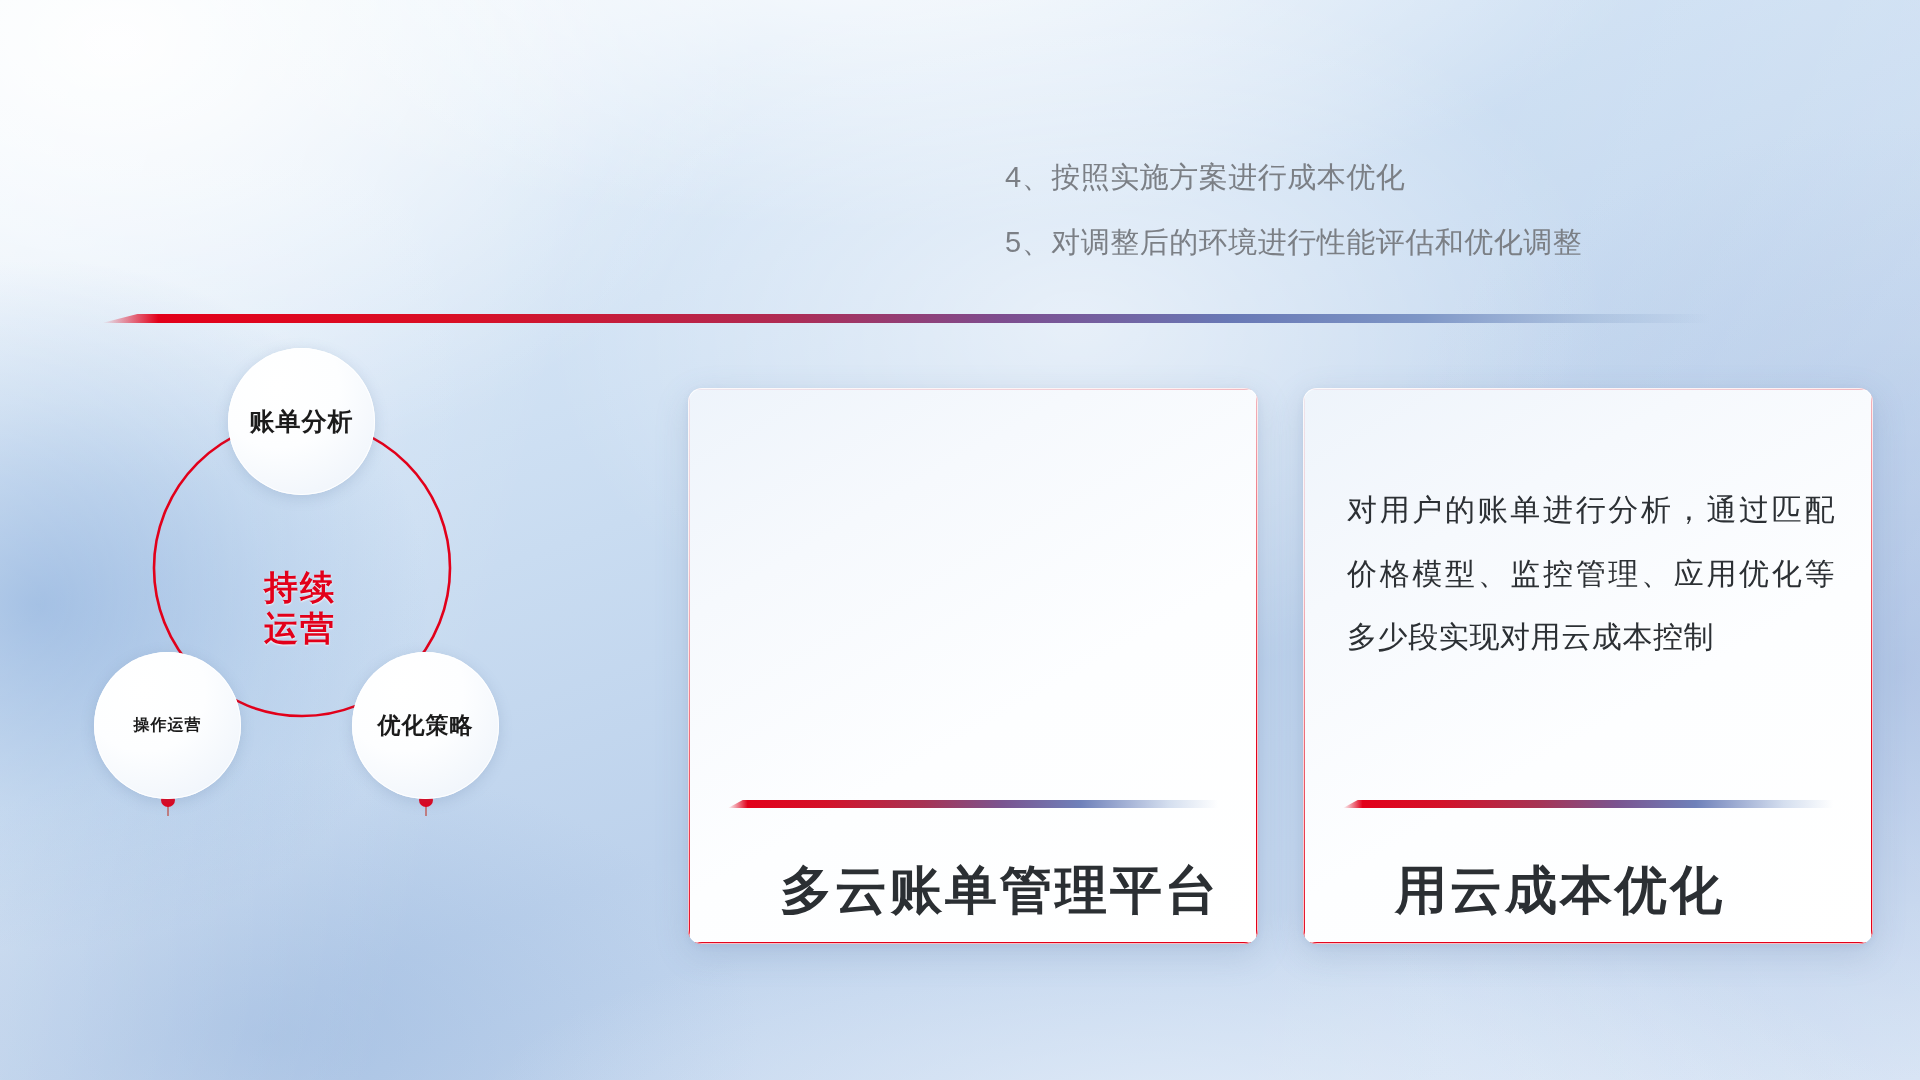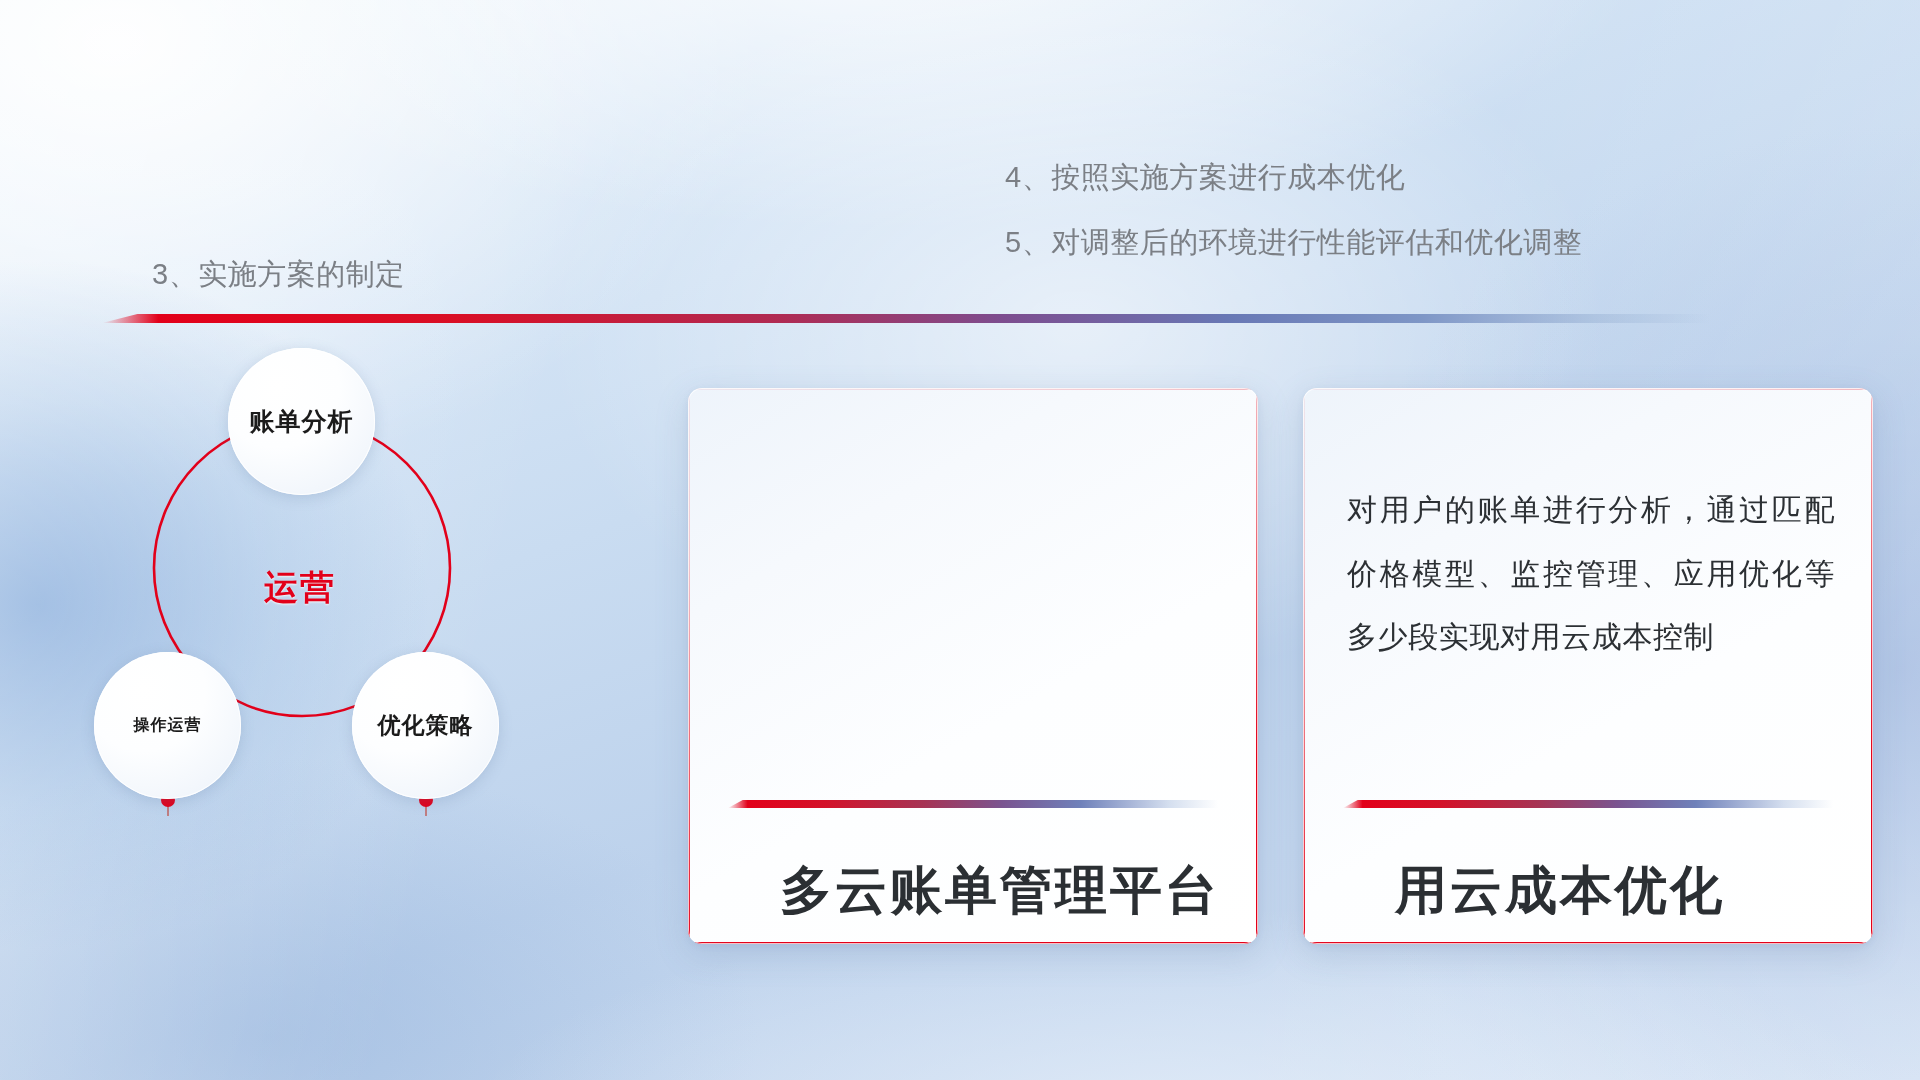--- a/index.html
+++ b/index.html
@@ -197,21 +197,20 @@
   <div class="bg-layer bg-glow-top"></div>
   <div class="bg-layer bg-blue-left"></div>
   <div class="bg-layer bg-blue-bl"></div>
   <div class="bg-layer bg-blue-right"></div>
   <div class="bg-layer bg-white-mid"></div>
   <div class="bg-layer bg-white-bottom"></div>
   <div class="bg-layer bg-soft-sheen"></div>
 </div>
 
 <div id="steps">
-  <div class="step col-left  s3">3、实施方案的制定</div>
   <div class="step col-right s4">4、按照实施方案进行成本优化</div>
   <div class="step col-right s5">5、对调整后的环境进行性能评估和优化调整</div>
 </div>
 
 <div id="divider">
   <div class="bar"></div>
 </div>
 
 <div id="diagram">
 
@@ -234,20 +233,21 @@
     <span>操作</span>
     <span>运营</span>
   </div>
 
   <div class="bubble" id="bubble-br">
     <span>优化</span>
     <span>策略</span>
   </div>
 
   <div id="center-label">
+    <div>持续</div>
     <div>运营</div>
   </div>
 </div>
 
 <div class="card" id="card-1">
   <div class="card-edge"></div>
   <div class="card-edge2"></div>
   <div class="card-rule">
     <div class="bar"></div>
   </div>

